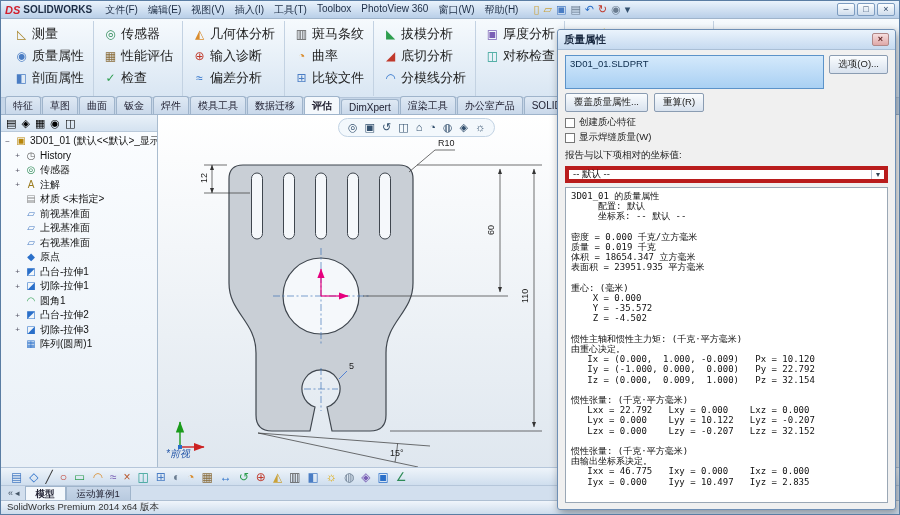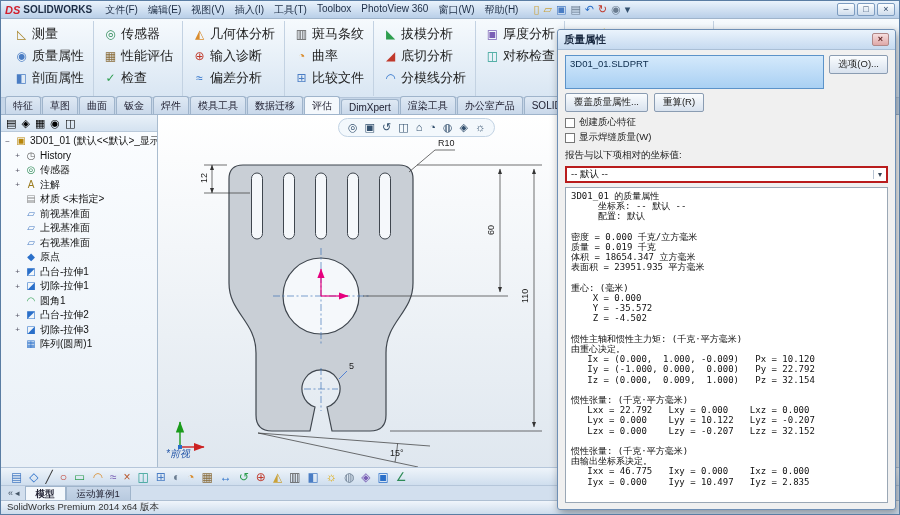--- a/index.html
+++ b/index.html
@@ -25,21 +25,21 @@
   .ricon{width:15px;font-size:12px;text-align:center;line-height:1}
   .rlabel{font-size:13px;color:#222}
   .rgroup.large{flex-direction:row;gap:4px}
   .rbig{width:66px;display:flex;flex-direction:column;align-items:center;justify-content:flex-start;gap:2px;text-align:center;padding:2px;border-radius:2px}
   .rbig .ricon{font-size:22px;width:auto}
   .rbig .rlabel{font-size:8.5px;line-height:10px;white-space:normal}
 
   
   .tabstrip{height:17px;background:#c6d6e8;display:flex;align-items:flex-end;padding:0 4px;gap:1px;border-bottom:1px solid #9fb4cb}
   .tab{font-size:10px;padding:2px 7px 1px;border:1px solid #9fb4cb;border-bottom:none;border-radius:3px 3px 0 0;background:linear-gradient(#dfe9f4,#c9d8ea);color:#223;white-space:nowrap;cursor:default}
-  .tab.active{background:#f4f8fc;font-weight:normal}
+  .tab.active{background:#f4f8fc;font-weight:bold}
 
   
   .main{position:absolute;top:114px;left:0;right:0;bottom:47px;display:flex}
   .tree{width:157px;background:linear-gradient(#fbfdff,#e9f0f7);border-right:1px solid #a9bccf;overflow:hidden;display:flex;flex-direction:column}
   .tree-tabs{height:17px;display:flex;align-items:center;gap:5px;padding:0 5px;background:linear-gradient(#e9f1f9,#d4e2f0);border-bottom:1px solid #b9c9da;flex:none}
   .ttab{font-size:11px;line-height:1;cursor:default}
   .tree-items{padding-top:2px}
   .titem{display:flex;align-items:center;gap:3px;height:14.5px;white-space:nowrap;cursor:default}
   .texp{width:9px;font-size:8px;color:#556;text-align:center;flex:none}
   .ticon{width:12px;text-align:center;font-size:10px;line-height:1;flex:none}
@@ -69,21 +69,21 @@
   .dbody{flex:1;display:flex;flex-direction:column;padding:5px 7px 6px;gap:4px;overflow:hidden}
   .drow1{display:flex;gap:5px;align-items:flex-start}
   .dsel{flex:1;height:34px;background:linear-gradient(#d4e9fb,#a9d0f3);border:1px solid #5c93c9;font-size:9.5px;color:#0b2a4a;padding:2px 4px}
   .dbtn{font-size:9.5px;color:#222;padding:2px 8px;border:1px solid #8a9cb2;border-radius:2px;background:linear-gradient(#fafcfe,#d8e2ee);cursor:default;white-space:nowrap}
   .drow2{display:flex;gap:6px}
   .drow2 .dbtn{flex:none}
   .dchecks{display:flex;flex-direction:column;gap:2px}
   .dcheck{display:flex;align-items:center;gap:4px;font-size:9.5px;color:#222;height:13px;cursor:default}
   .cbox{width:10px;height:10px;border:1px solid #777;background:#fff;flex:none}
   .dcombo-label{font-size:9.5px;color:#222;margin-top:1px}
-  .dcombo{height:17px;background:#fff;border:2px solid #b91c1c;display:flex;align-items:center;font-size:9.5px;padding:0 4px;color:#111;cursor:default}
+  .dcombo{height:17px;background:#fff;border:4px solid #b91c1c;display:flex;align-items:center;font-size:9.5px;padding:0 4px;color:#111;cursor:default}
   .dcaret{margin-left:auto;font-size:8px;color:#345;border-left:1px solid #b8c4d2;padding-left:4px}
   .dresults{flex:1;background:#fff;border:1px solid #9aa7b5;padding:3px 5px;overflow:hidden}
   .rline{font:9px "DejaVu Sans Mono","Liberation Mono",monospace;line-height:10.2px;white-space:pre;color:#111;min-height:10.2px}
 </style>
 </head>
 <body>
 
 <div class="window">
 
   <div class="titlebar">
@@ -502,22 +502,22 @@
           </label>
         </div>
       <div class="dcombo-label">报告与以下项相对的坐标值:</div>
       <div class="dcombo">
         <span>-- 默认 --</span>
         <span class="dcaret">▾</span>
       </div>
       <div class="dresults">
 
       <div class="rline">3D01_01 的质量属性</div>
+          <div class="rline">     配置: 默认</div>
           <div class="rline">     坐标系: -- 默认 --</div>
-          <div class="rline">     配置: 默认</div>
           <div class="rline"></div>
           <div class="rline">密度 = 0.000 千克/立方毫米</div>
           <div class="rline">质量 = 0.019 千克</div>
           <div class="rline">体积 = 18654.347 立方毫米</div>
           <div class="rline">表面积 = 23951.935 平方毫米</div>
           <div class="rline"></div>
           <div class="rline">重心: (毫米)</div>
           <div class="rline">    X = 0.000</div>
           <div class="rline">    Y = -35.572</div>
           <div class="rline">    Z = -4.502</div>

